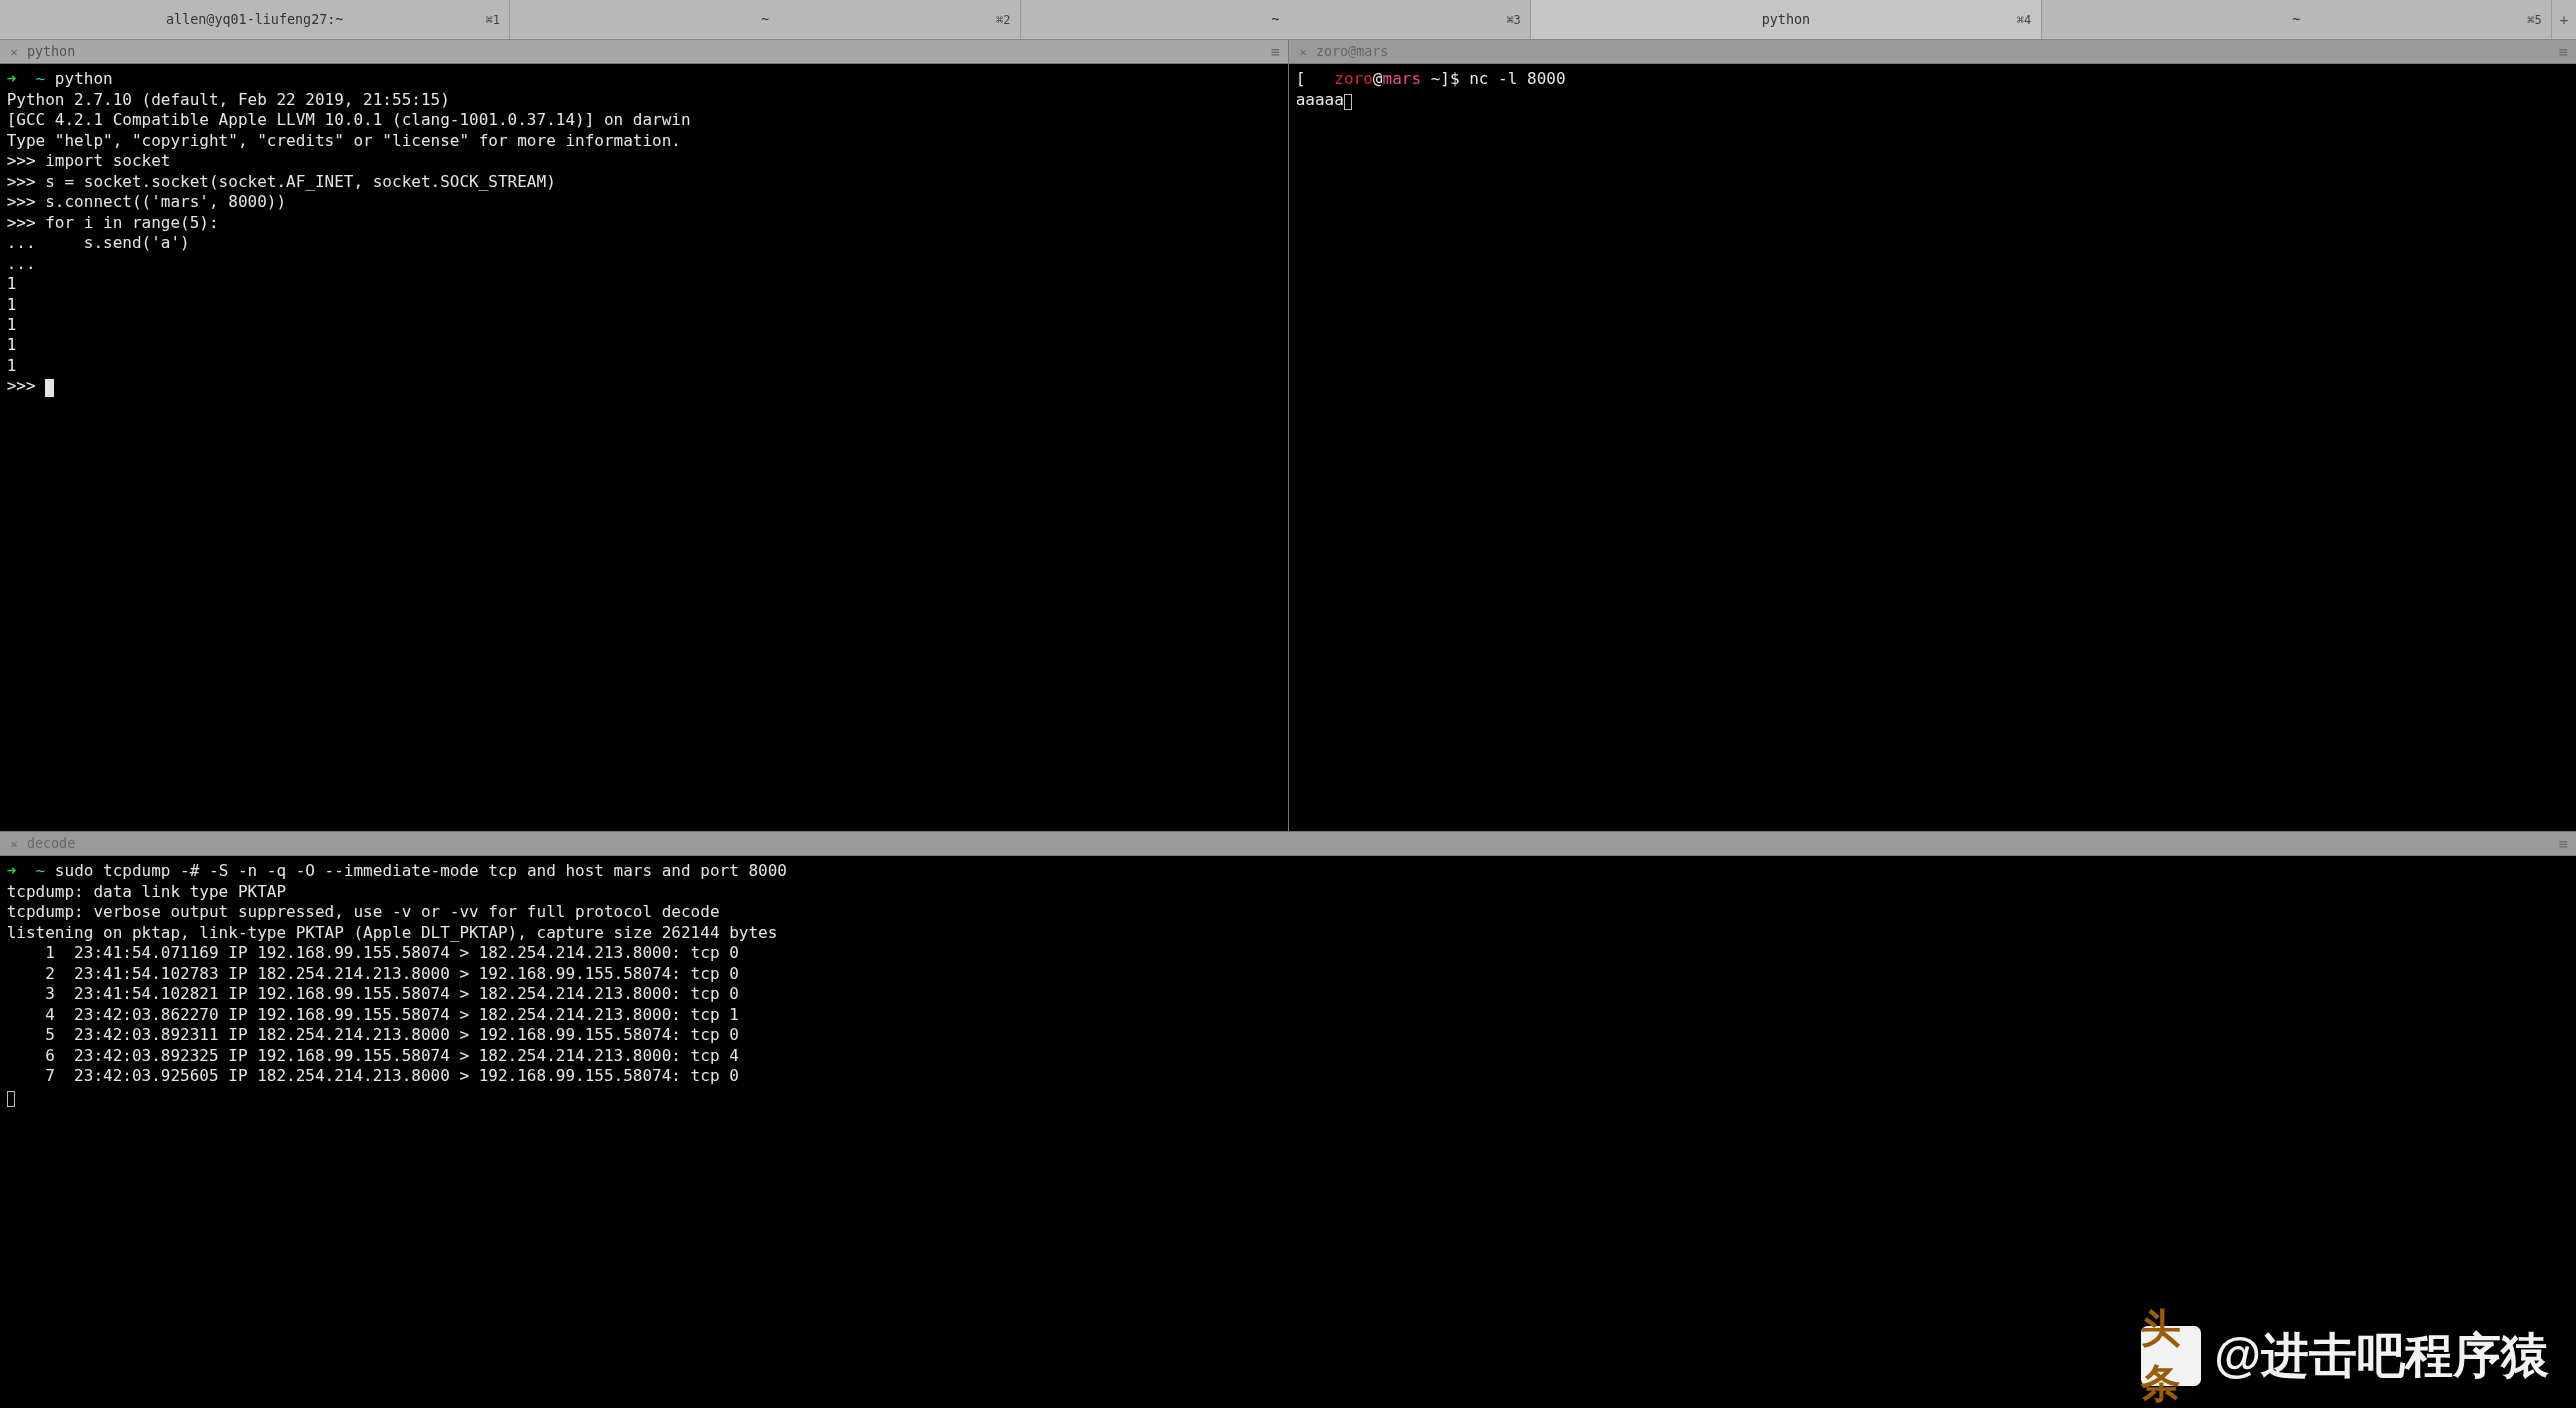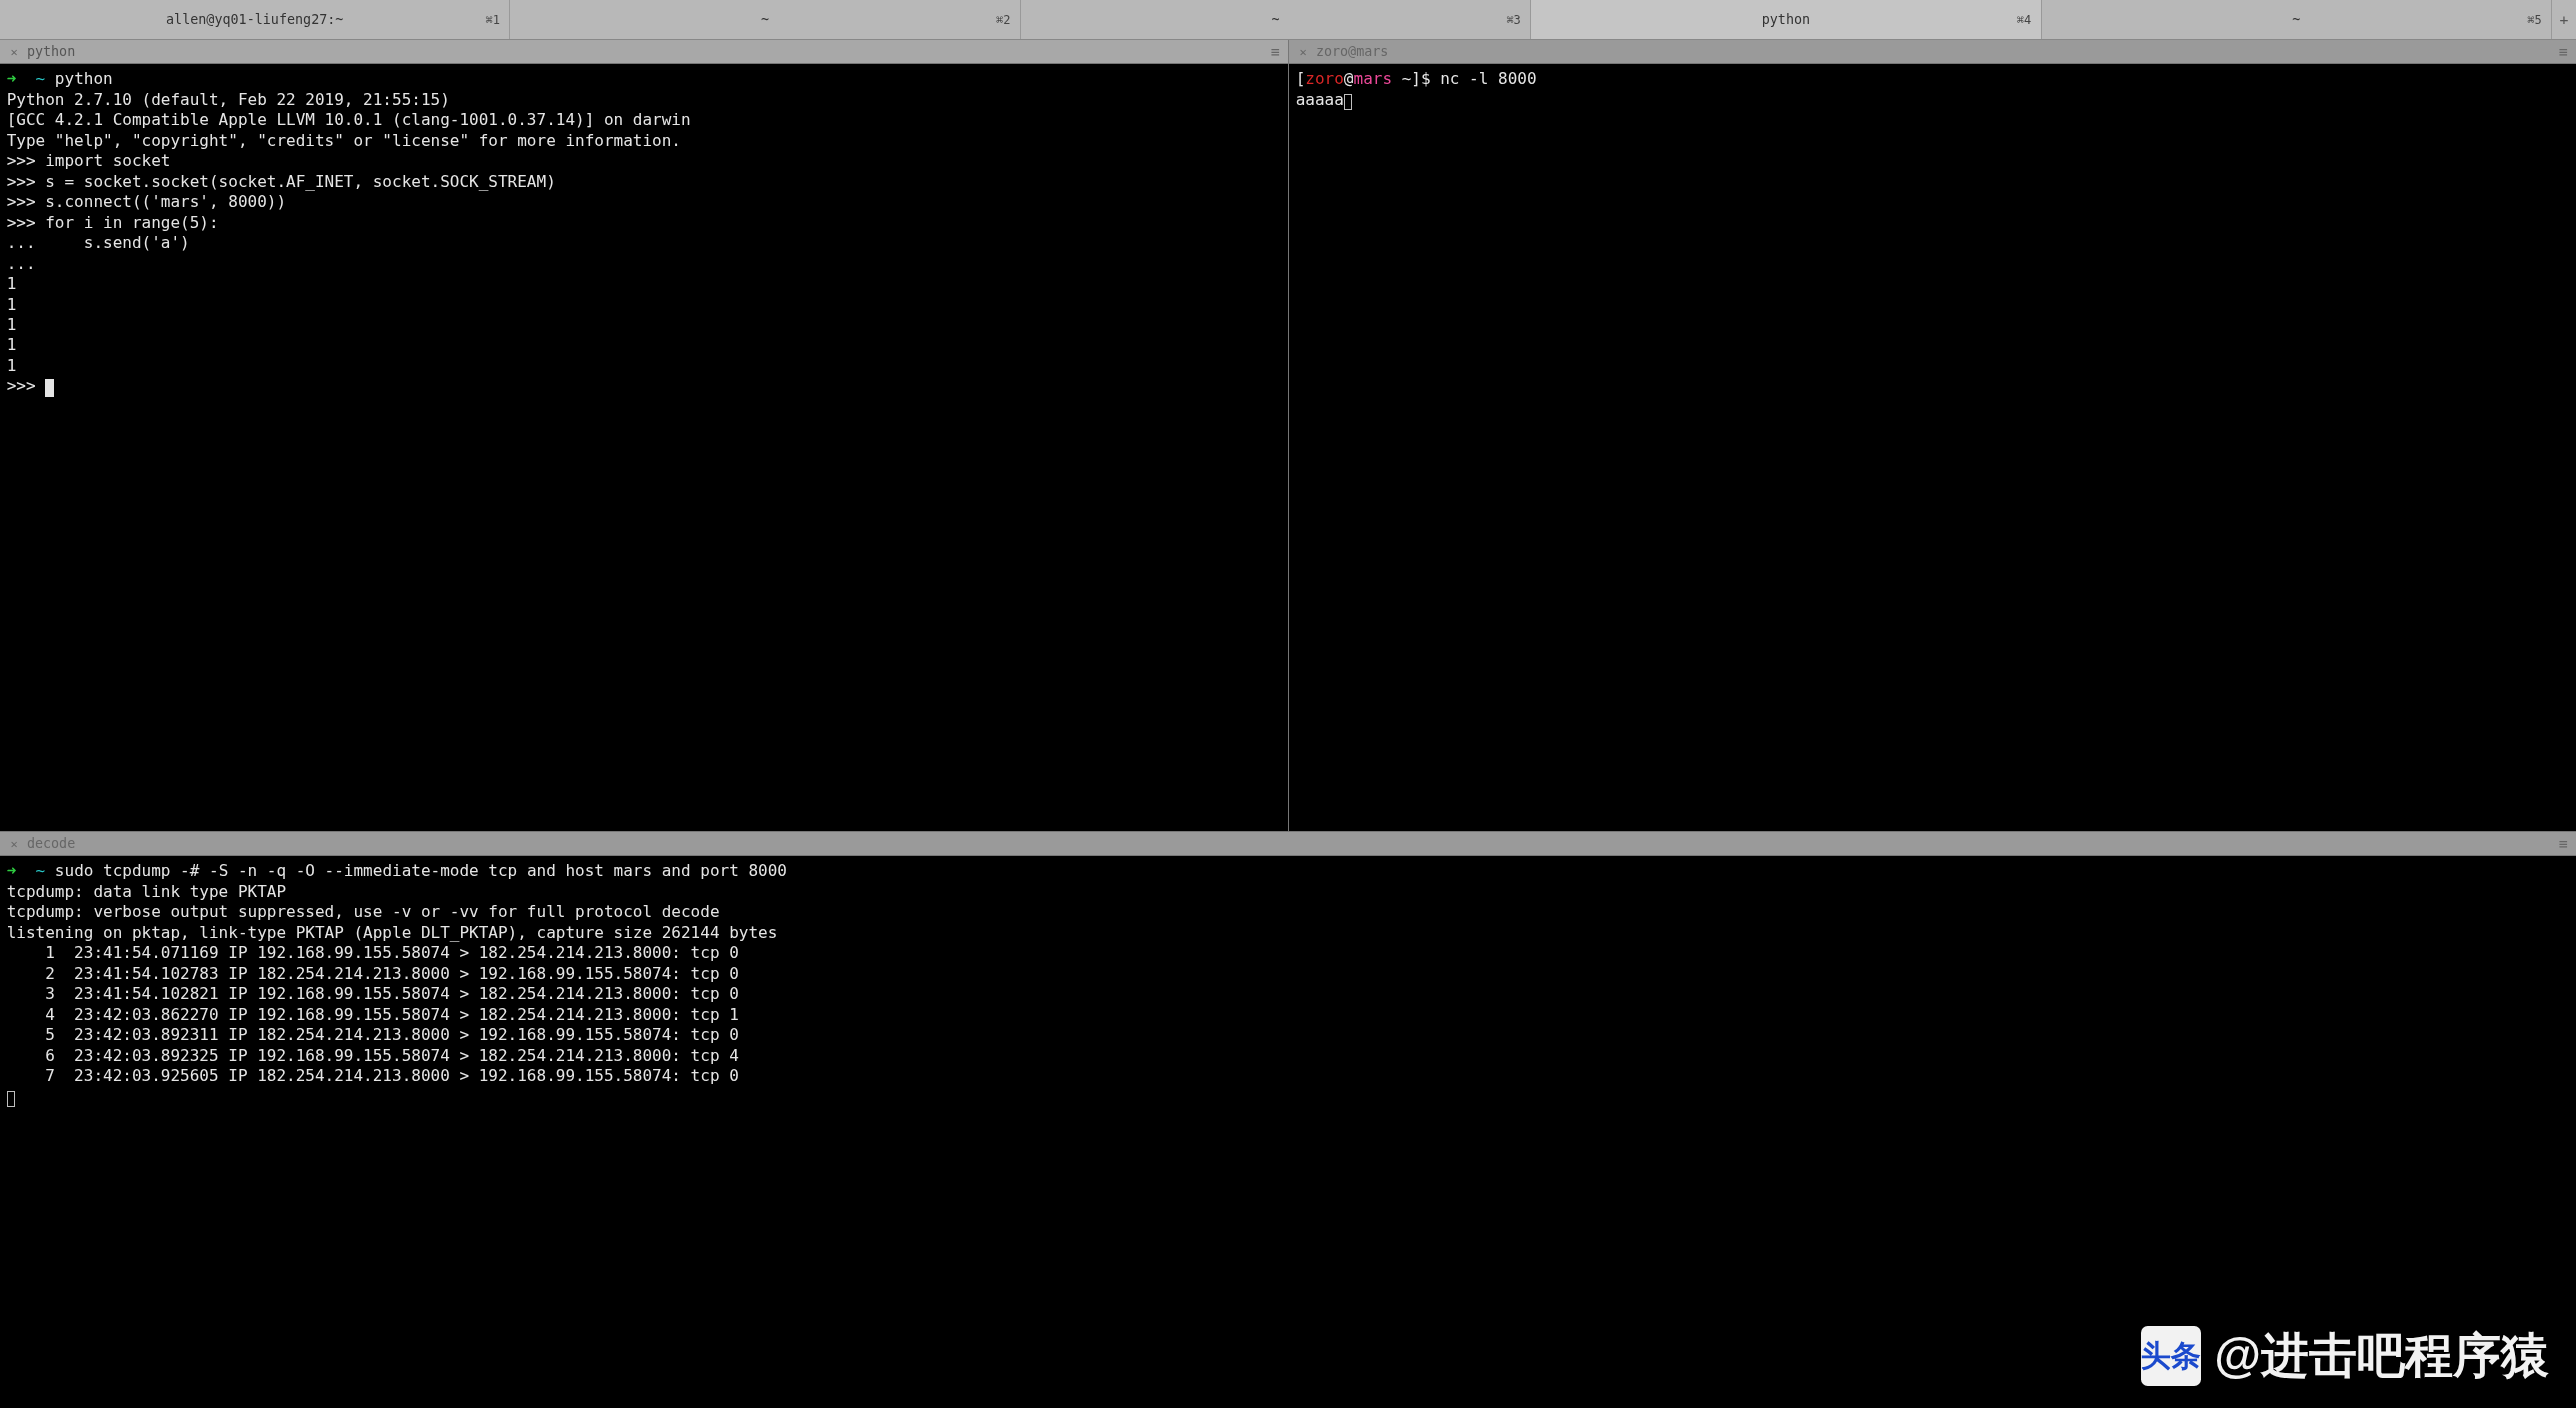--- a/index.html
+++ b/index.html
@@ -81,21 +81,21 @@
     background: #000;
     color: #e5e5e5;
     padding: 5.4px 6.7px 6.7px 6.7px;
     white-space: pre;
     overflow: hidden;
     font-size: 16px;
     line-height: 1.28;
   }
   .term .arrow { color: #2ecc40; font-weight: bold; }
   .term .cwd { color: #28c7c7; }
-  .term .zoro { color: #d92626; }
+  .term .zoro { color: #d92626; margin-left: 29px; }
   .term .host { color: #ec4899; }
   .cursor {
     display: inline-block;
     width: 0.55em; height: 1.1em;
     background: #e5e5e5;
     vertical-align: text-bottom;
     margin-bottom: -1.3px;
   }
   .cursor.outline {
     background: transparent;
@@ -112,21 +112,21 @@
     font-family: sans-serif;
     font-size: 48px;
     font-weight: 600;
     opacity: 0.95;
   }
   .wm-logo {
     width: 60px; height: 60px;
     border-radius: 6.7px;
     background: #fff;
     display: flex; align-items: center; justify-content: center;
-    color: #1d4ed8; font-size: 30px; font-weight: 900;
+    color: #a16207; font-size: 40px; font-weight: 900;
   }
   .root { position: relative; }
 </style>
 </head>
 <body>
 
 <div class="root" style="transform: scale(1);">
 
   <div class="top-tabs" id="top-tabs">
       <div class="top-tab">

